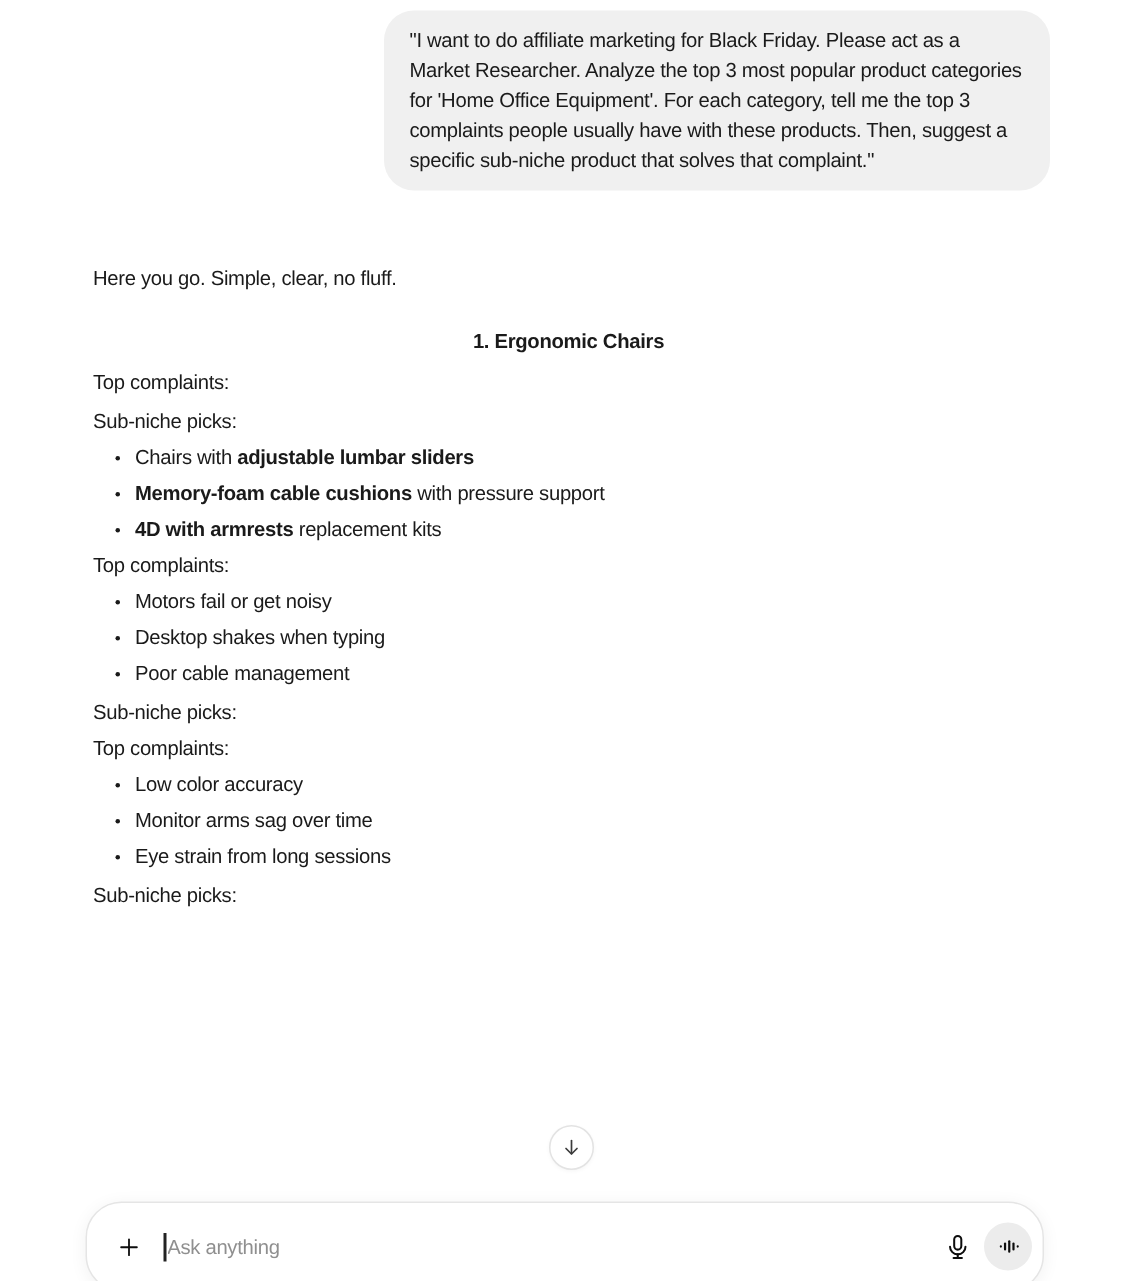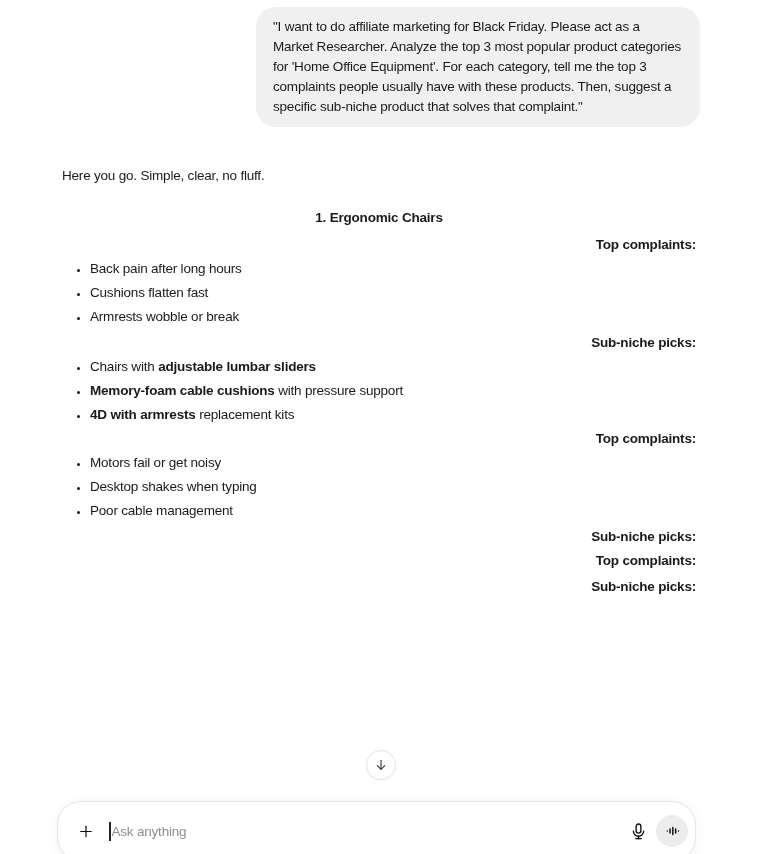--- a/index.html
+++ b/index.html
@@ -16,25 +16,25 @@
     background:#ffffff;color:var(--text);
     font-family:"Liberation Sans","DejaVu Sans",sans-serif;
     font-size:13.5px;letter-spacing:-0.2px;
   }
   .chat{padding:7px 58px 0 62px;}
   .bubble{
     margin-left:auto;width:fit-content;max-width:444px;
     background:var(--bubble-bg);border-radius:20px;
     padding:10px 17px;line-height:20px;
   }
-  .answer{margin-top:39px;max-width:634px;}
+  .answer{margin-top:49px;max-width:634px;}
   .answer p{margin:0;line-height:20px;}
   .intro{margin:0 0 22px 0 !important;}
   .sec-h{font-weight:700;margin:0 0 7px 0 !important;text-align:center;}
-  .blk-label{font-weight:700;margin:0 0 4px 0 !important;text-align:right;}
+  .blk-label{font-weight:400;margin:0 0 4px 0 !important;}
   .answer ul{margin:0 0 4px 0;padding:0 0 0 28px;list-style:disc;}
   .answer li{line-height:20px;margin:0 0 4px 0;}
   .answer li::marker{font-size:11px;}
   .picks-label{margin-top:6px !important;}
   strong{font-weight:700;}
 
   .scroll-btn{
     position:absolute;left:366px;top:750px;width:30px;height:30px;
     border-radius:50%;background:#fff;border:1px solid #e3e3e3;
     box-shadow:0 1px 3px rgba(0,0,0,0.04);
@@ -74,45 +74,45 @@
   <div class="bubble">
     <span>"I want to do affiliate marketing for Black Friday. Please act as a Market Researcher. Analyze the top 3 most popular product categories for 'Home Office Equipment'. For each category, tell me the top 3 complaints people usually have with these products. Then, suggest a specific sub-niche product that solves that complaint."</span>
   </div>
 
   <div class="answer">
     <p class="intro">Here you go. Simple, clear, no fluff.</p>
     <div>
   <div>
     <p class="sec-h">1. Ergonomic Chairs</p>
     <p class="blk-label">Top complaints:</p>
-    <ul>
-            <li>Back pain after long hours</li>
-            <li>Cushions flatten fast</li>
-            <li>Armrests wobble or break</li>
-          </ul>
     <p class="blk-label picks-label">Sub-niche picks:</p>
     <ul>
             <li><span>Chairs with </span><strong>adjustable lumbar sliders</strong></li>
             <li><strong>Memory-foam cable cushions</strong><span> with pressure support</span></li>
             <li><strong>4D with armrests</strong><span> replacement kits</span></li>
           </ul>
   </div>
 
   <div>
     <p class="blk-label">Top complaints:</p>
     <ul>
             <li>Motors fail or get noisy</li>
             <li>Desktop shakes when typing</li>
             <li>Poor cable management</li>
           </ul>
     <p class="blk-label picks-label">Sub-niche picks:</p>
   </div>
 
   <div>
     <p class="blk-label">Top complaints:</p>
+    <ul>
+            <li>Low color accuracy</li>
+            <li>Monitor arms sag over time</li>
+            <li>Eye strain from long sessions</li>
+          </ul>
     <p class="blk-label picks-label">Sub-niche picks:</p>
 
   </div>
 </div>
   </div>
 
 </div>
 
 <div class="scroll-btn">
   <svg width="16" height="16" viewBox="0 0 24 24" fill="none" stroke="#3c3c3c" stroke-width="1.7" stroke-linecap="round" stroke-linejoin="round">

